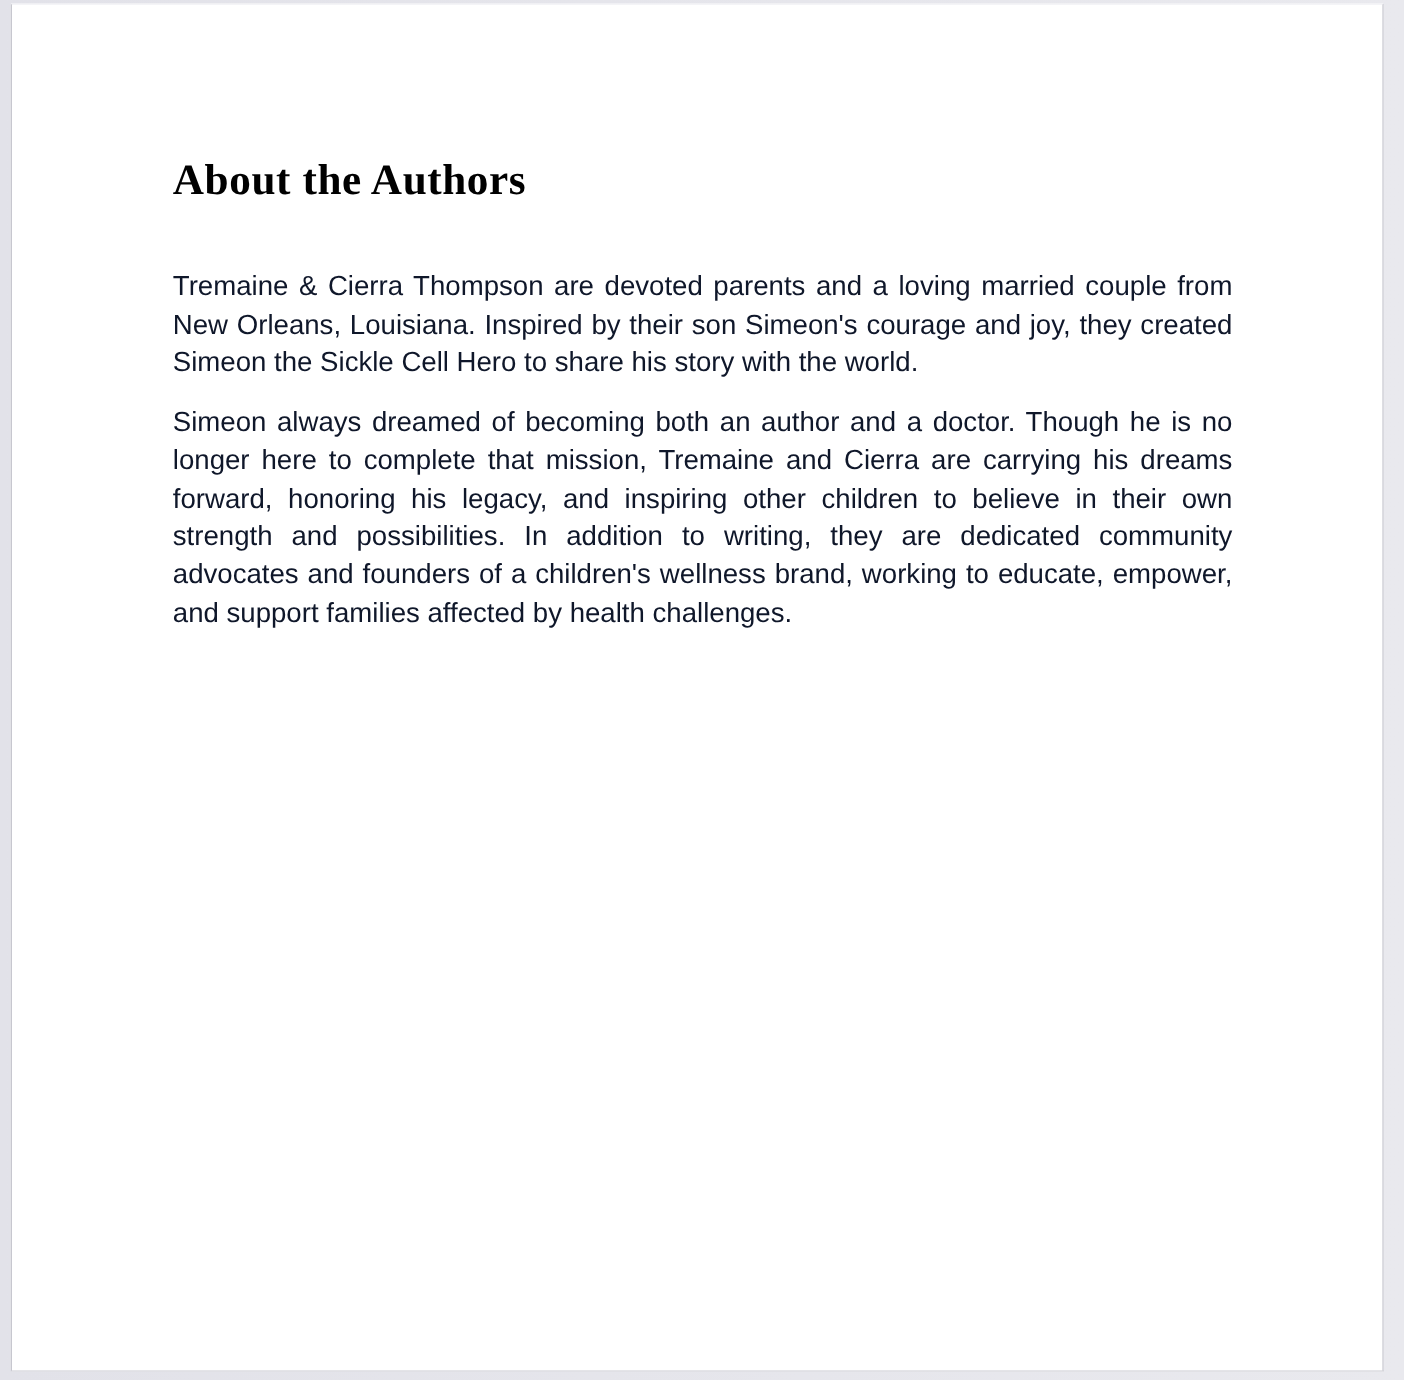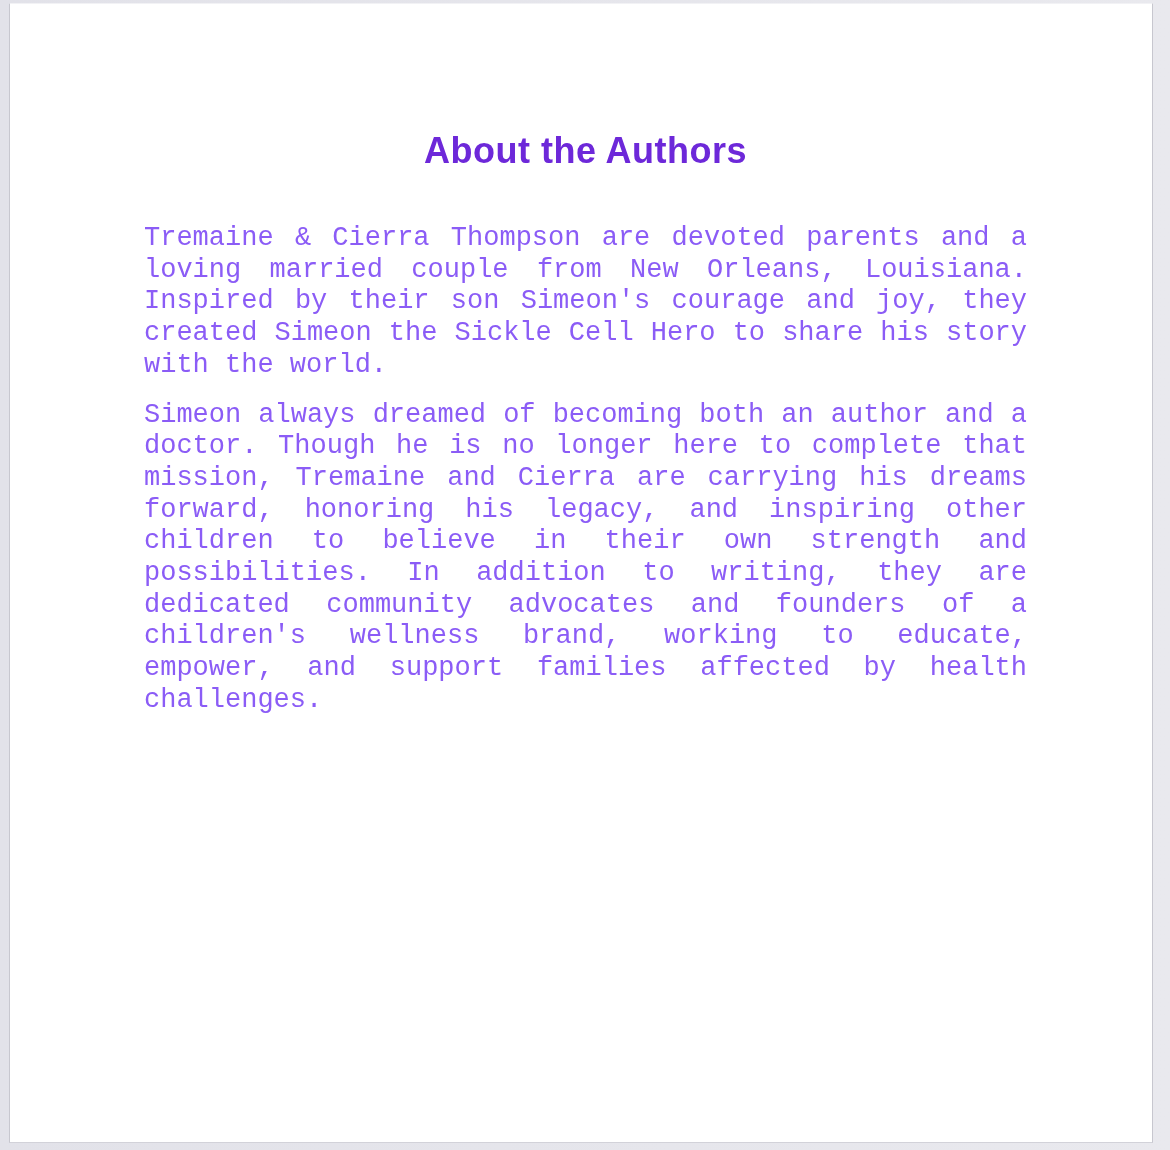--- a/index.html
+++ b/index.html
@@ -31,35 +31,35 @@
     border-right: 1px solid #c7c7cf;
     border-bottom: 1px solid #d2d2d9;
     border-top: 1px solid #f2f2f5;
   }
   .content {
     box-sizing: border-box;
     padding: 124px 125px 0 134px;
   }
   .doc-title {
     margin: 0 0 50px 0;
-    font-family: Liberation Sans, sans-serif;
+    font-family: Liberation Serif, serif;
     font-weight: 700;
     font-size: 36px;
     line-height: 1.25;
     letter-spacing: 0.5px;
-    text-align: center;
-    color: #6d28d9;
+    text-align: left;
+    color: #000000;
   }
   .doc-paragraph {
     margin: 0;
-    font-family: Liberation Mono, monospace;
-    font-size: 27px;
+    font-family: Liberation Sans, sans-serif;
+    font-size: 23px;
     line-height: 31.7px;
     text-align: justify;
-    color: #8b5cf6;
+    color: #0f172a;
   }
   .doc-paragraph + .doc-paragraph {
     margin-top: 18px;
   }
 </style>
 </head>
 <body>
 
 <div class="viewer-bg"></div>
 

